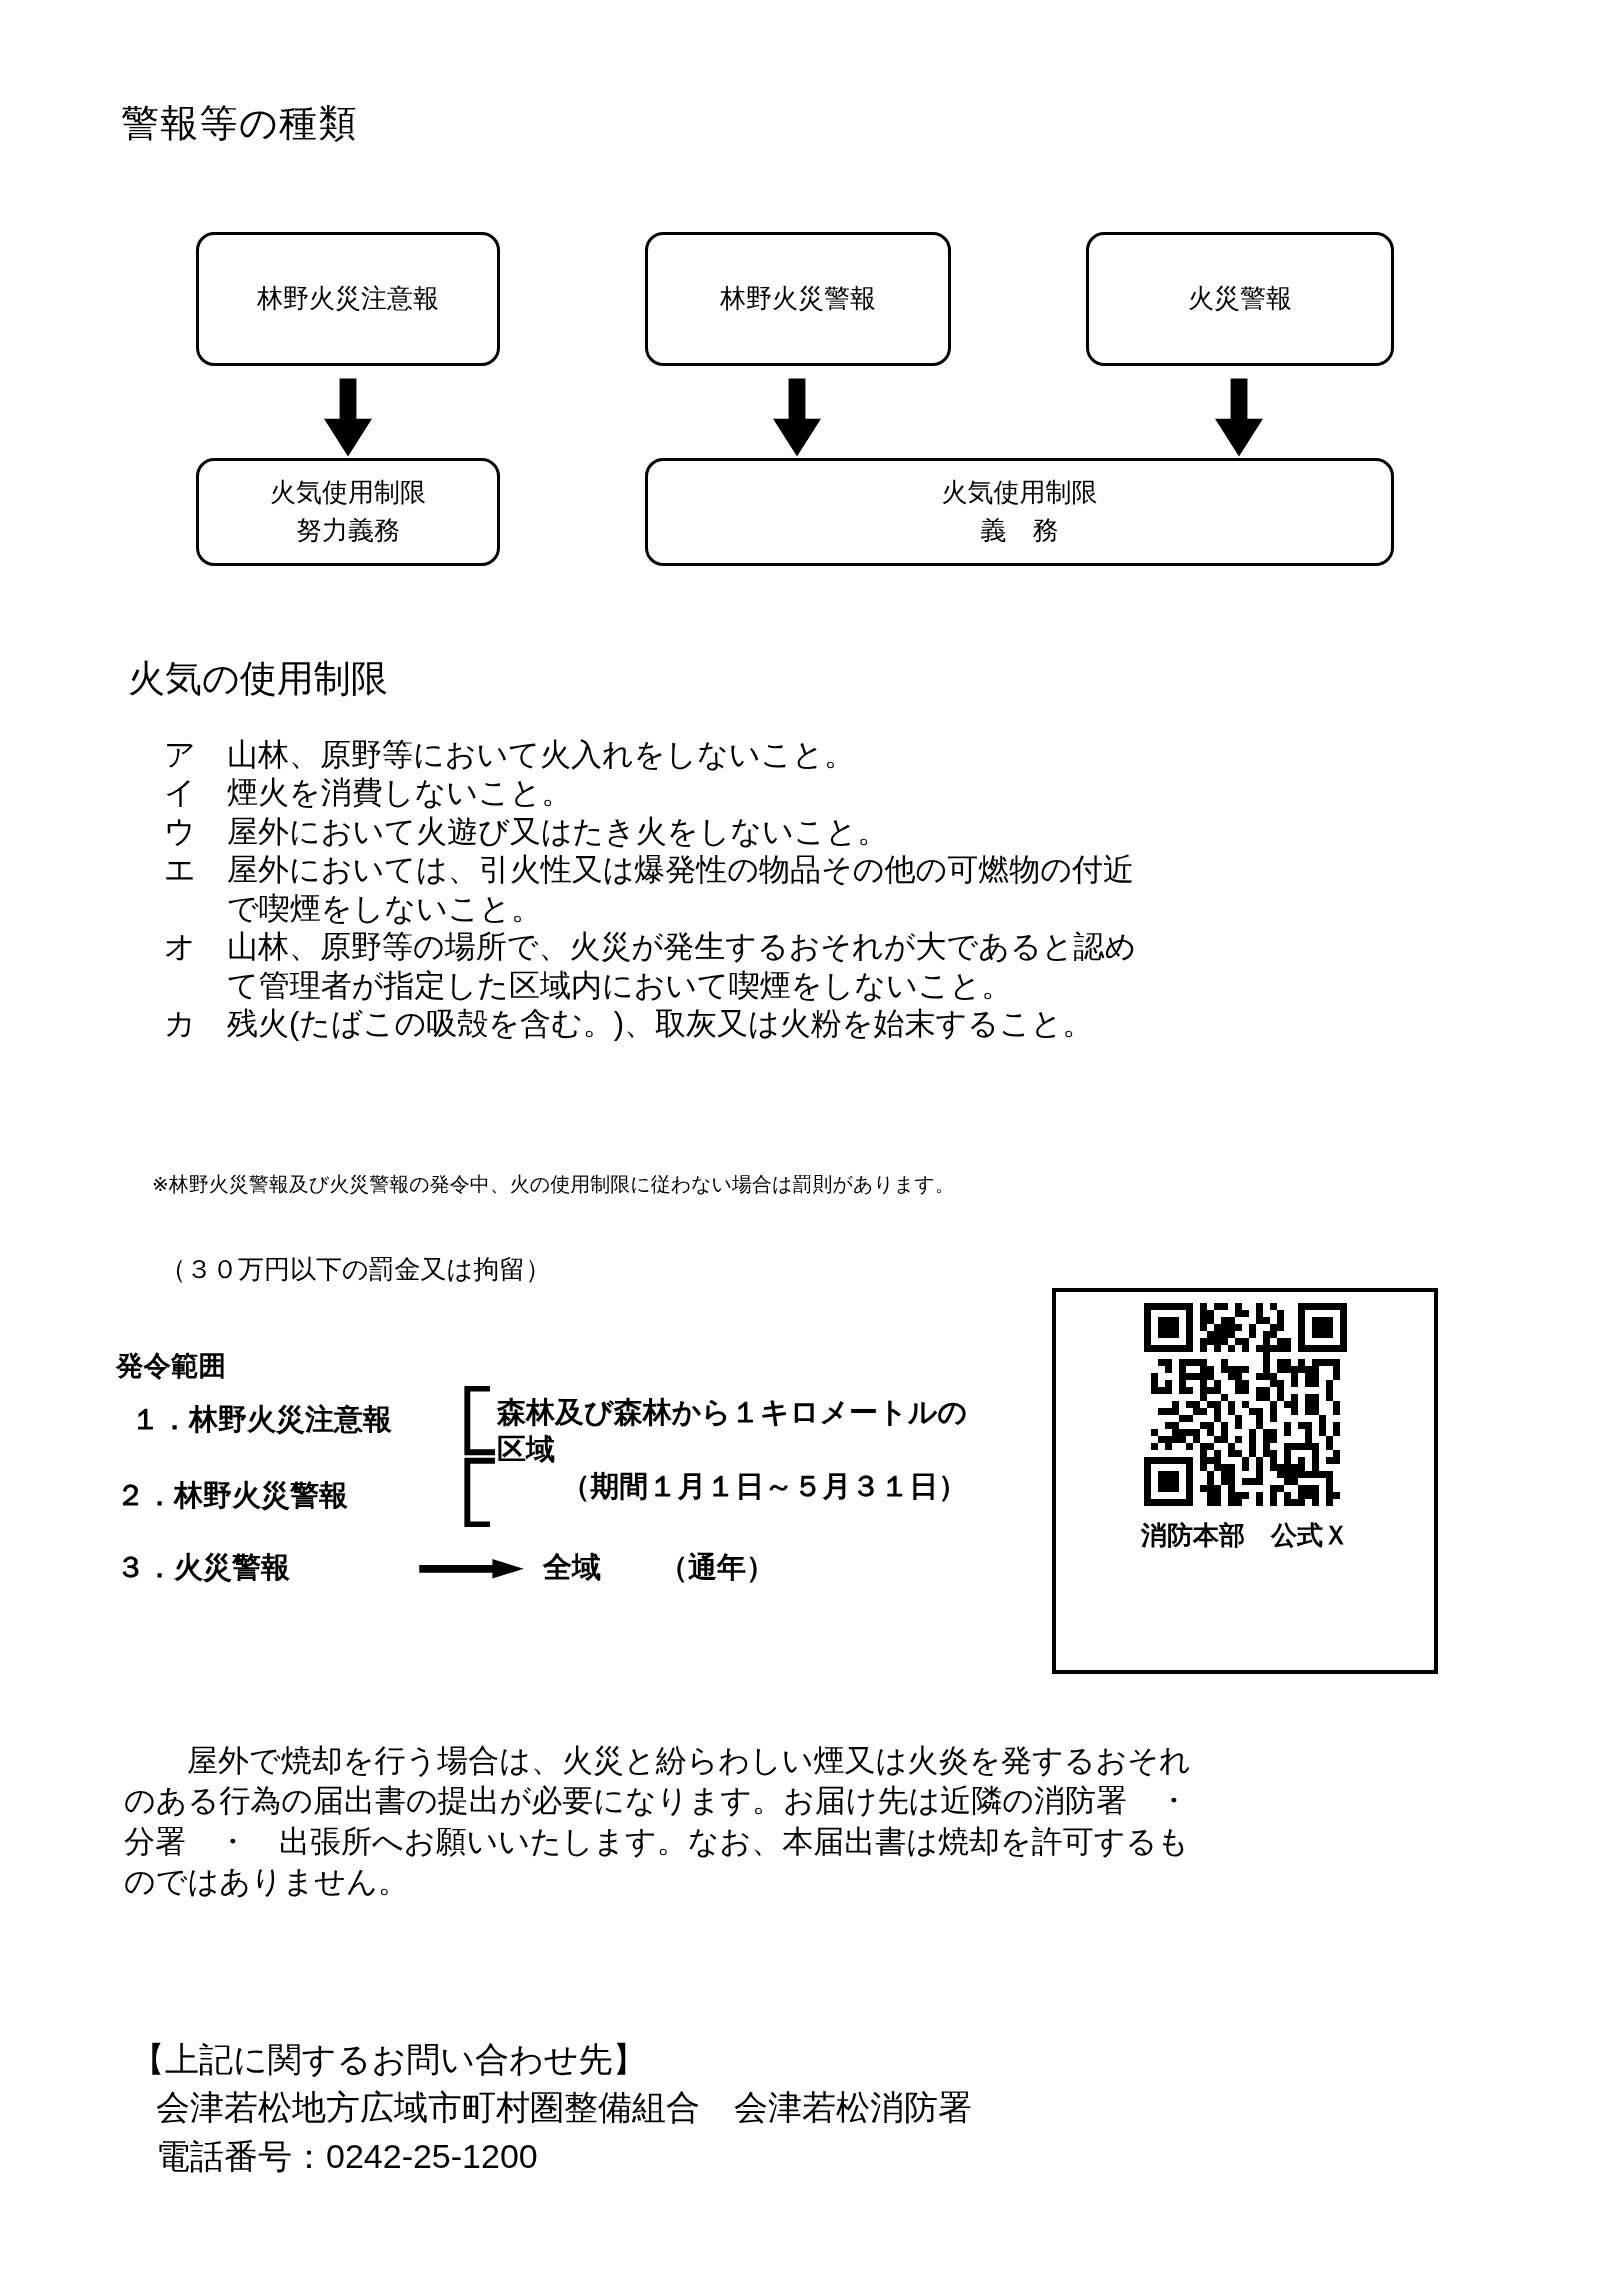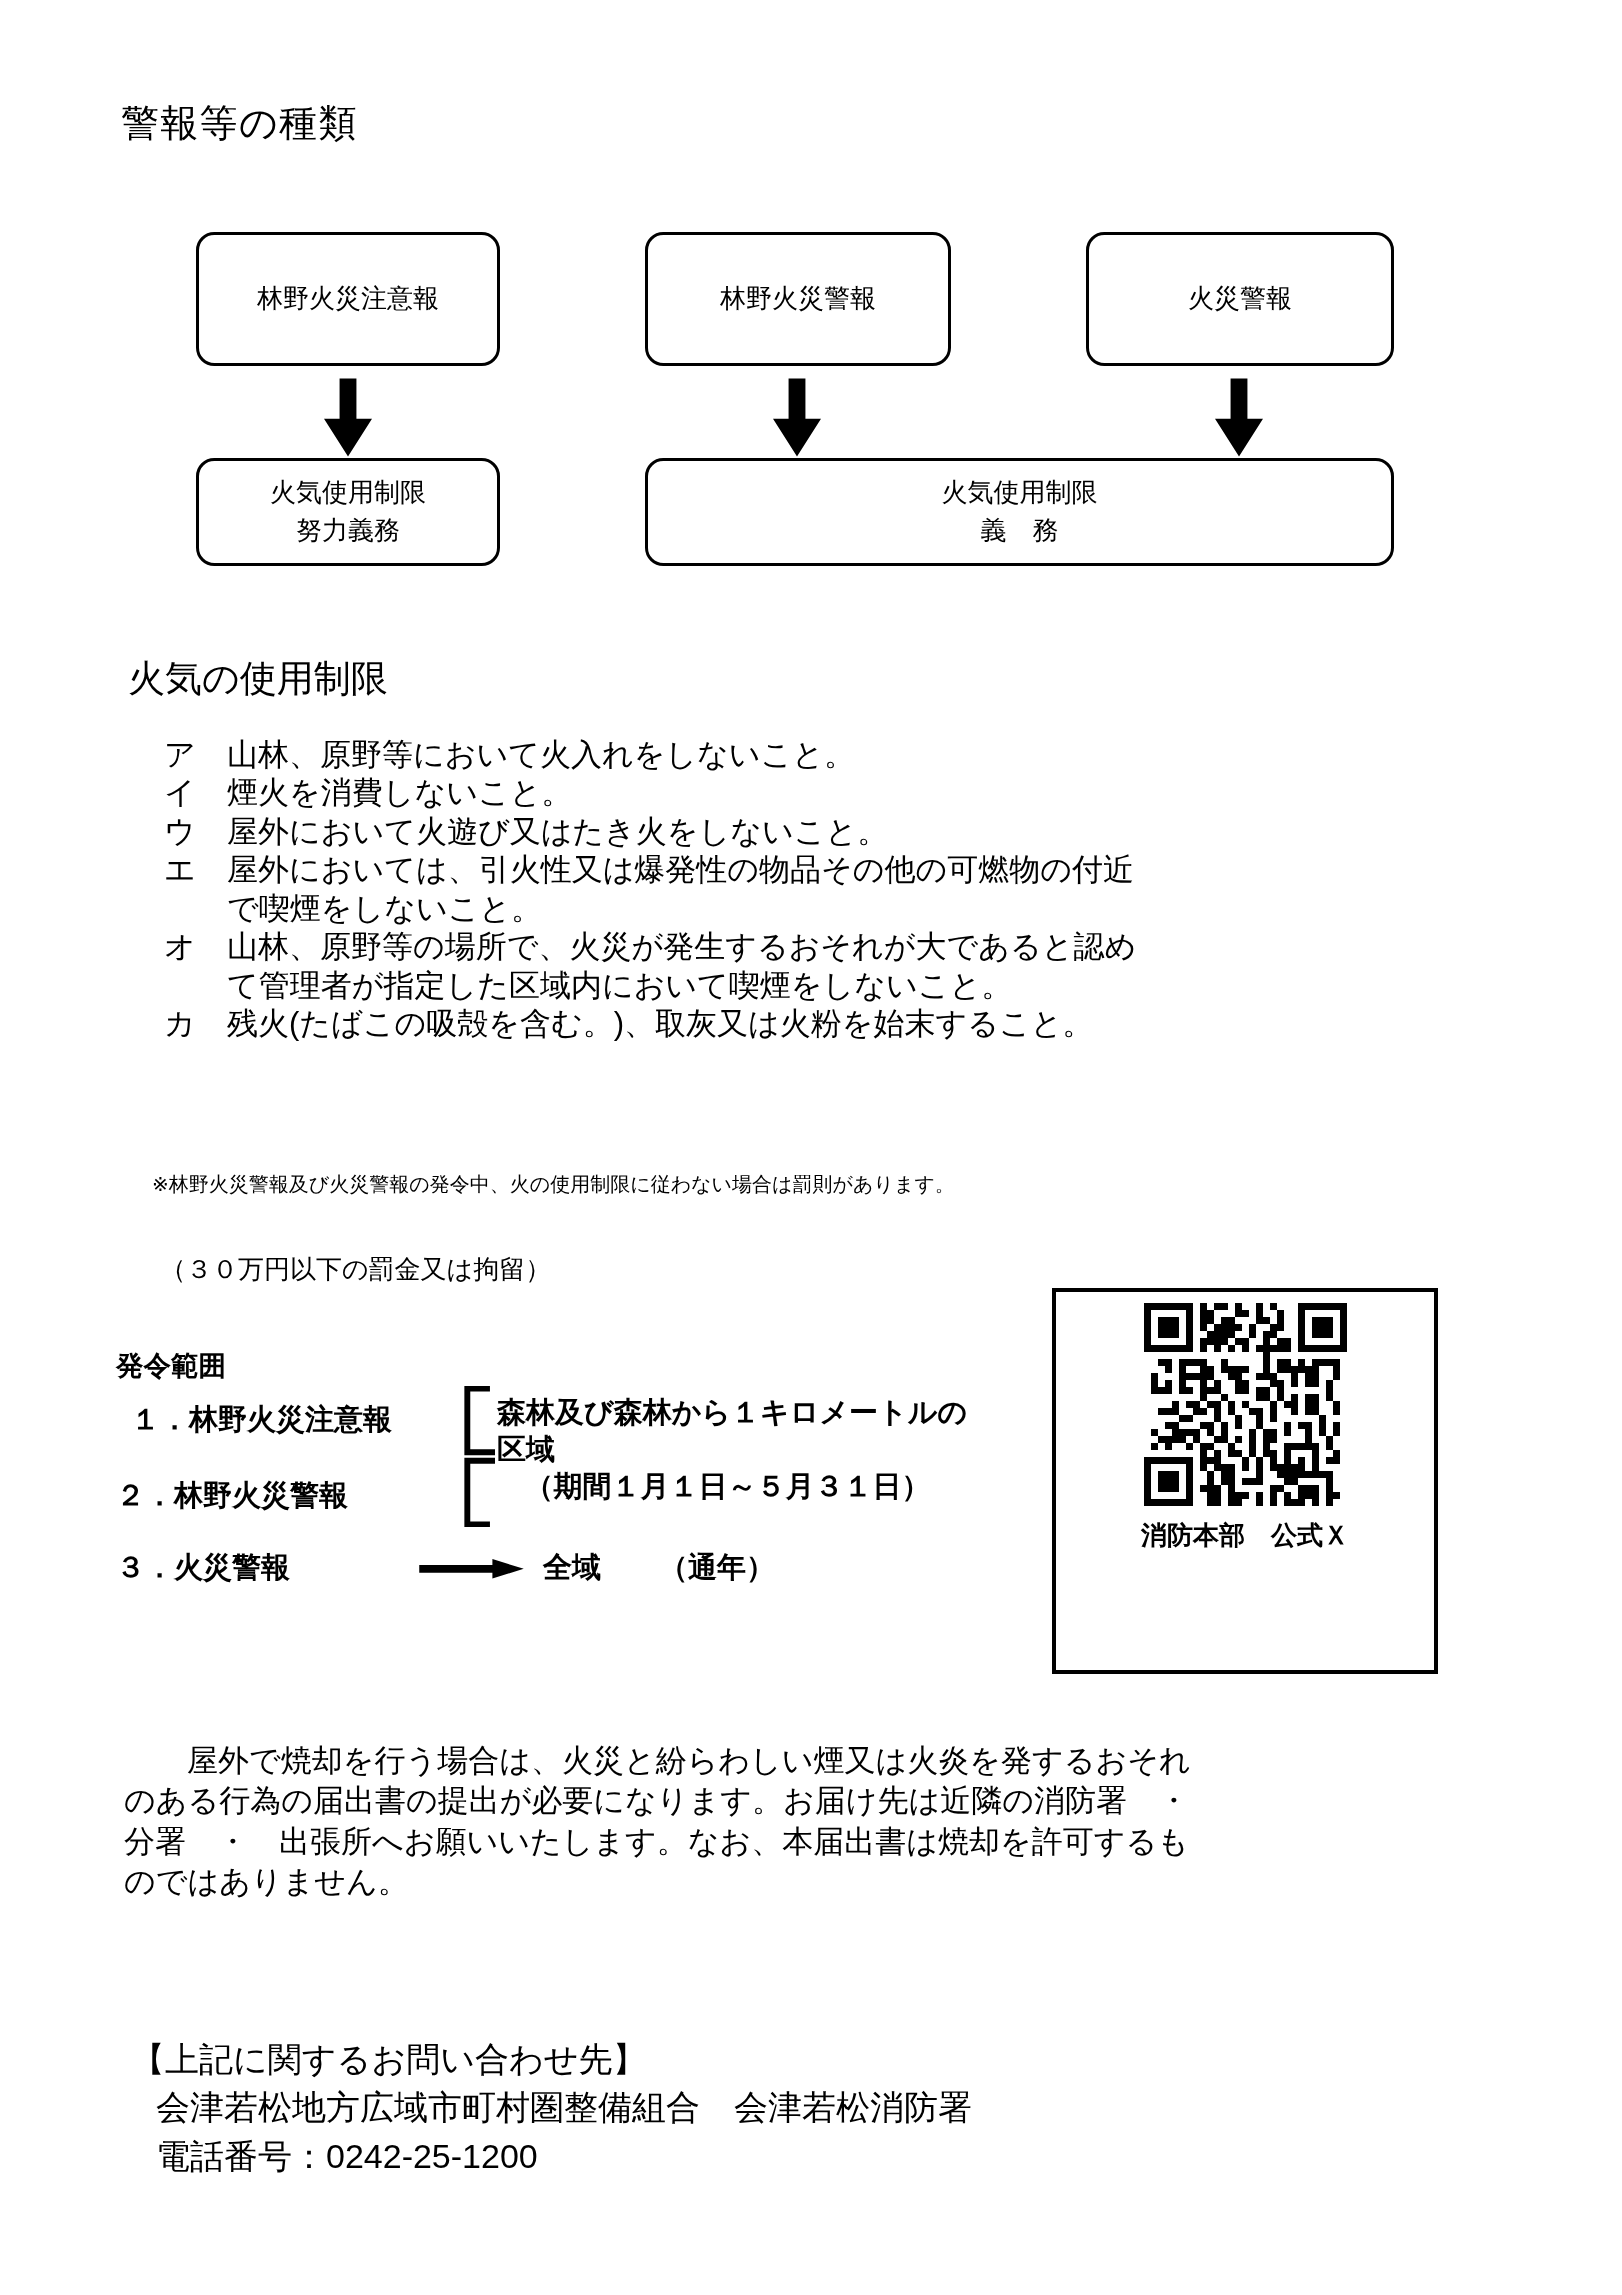--- a/index.html
+++ b/index.html
@@ -137,21 +137,21 @@
   }
   #scope-desc {
     position: absolute;
     left: 497px;
     top: 1394px;
     font-size: 29px;
     font-weight: bold;
     line-height: 1.28;
   }
   #scope-desc .l { display: block; white-space: nowrap; font-family: Liberation Serif, serif; }
-  #scope-desc .indent { padding-left: 27.5px; }
+  #scope-desc .indent { padding-left: 27.5px; text-align: right; }
 
   #scope-arrow {
     position: absolute;
     left: 419px;
     top: 1559px;
     width: 105px;
     height: 19.6px;
   }
   #scope-row-3-value {
     position: absolute;

